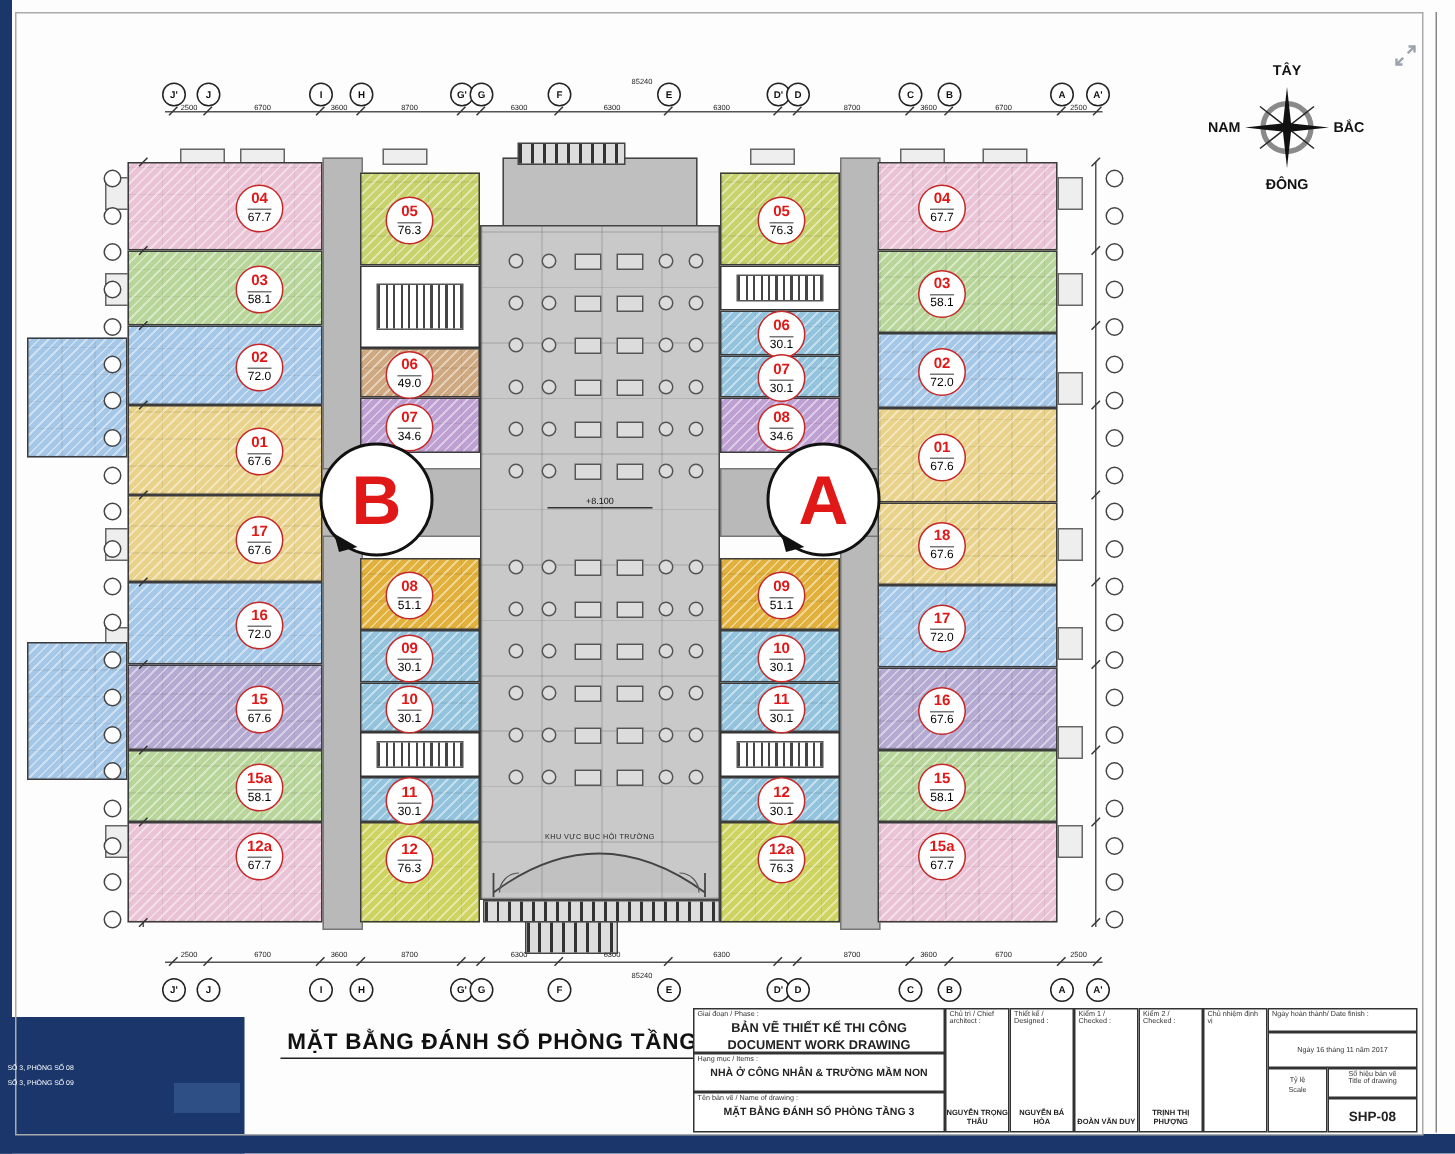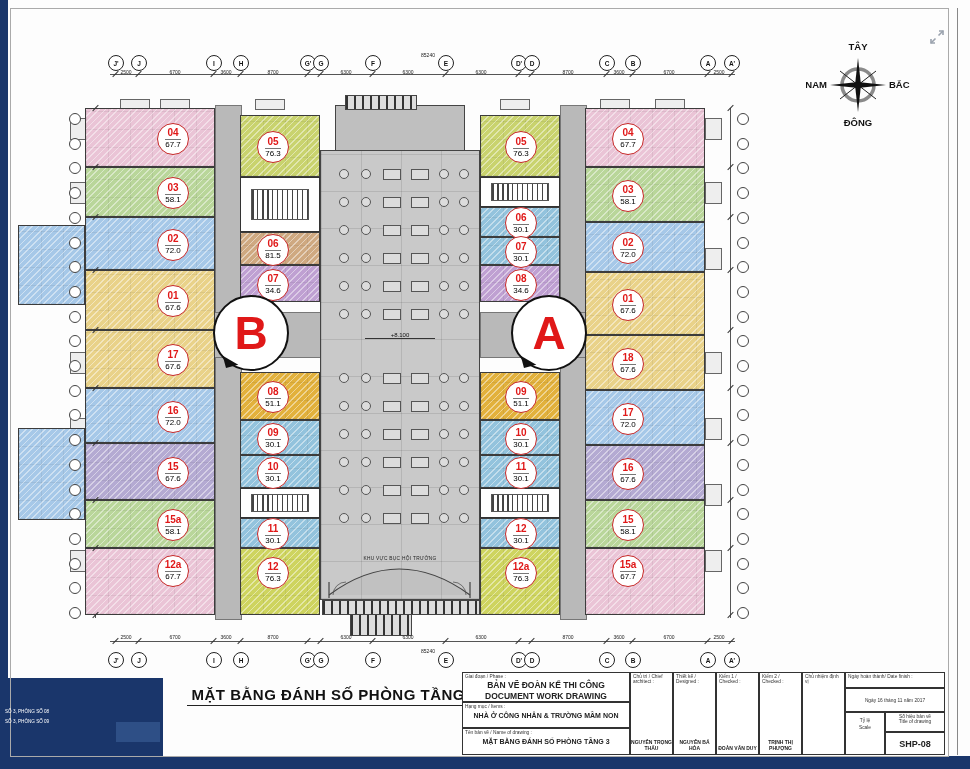--- a/index.html
+++ b/index.html
@@ -137,21 +137,21 @@
       <div class="area">67.7</div>
     </div>
     <div class="abs unit" style="left: 240px; top: 115px; width: 80px; height: 62px; background-color: rgb(201, 211, 110); background-image: repeating-linear-gradient(135deg, rgba(255, 255, 255, 0.45) 0px, rgba(255, 255, 255, 0.45) 1.2px, transparent 1.2px, transparent 4.5px), repeating-linear-gradient(0deg, rgba(0, 0, 0, 0.06) 0px, rgba(0, 0, 0, 0.06) 1px, transparent 1px, transparent 18px), repeating-linear-gradient(90deg, rgba(0, 0, 0, 0.06) 0px, rgba(0, 0, 0, 0.06) 1px, transparent 1px, transparent 22px);"></div>
     <div class="abs badge" style="left: 257px; top: 131px;">
       <div class="num">05</div>
       <div class="area">76.3</div>
     </div>
     <div class="abs unit" style="left: 240px; top: 232px; width: 80px; height: 33px; background-color: rgb(207, 169, 129); background-image: repeating-linear-gradient(135deg, rgba(255, 255, 255, 0.45) 0px, rgba(255, 255, 255, 0.45) 1.2px, transparent 1.2px, transparent 4.5px), repeating-linear-gradient(0deg, rgba(0, 0, 0, 0.06) 0px, rgba(0, 0, 0, 0.06) 1px, transparent 1px, transparent 18px), repeating-linear-gradient(90deg, rgba(0, 0, 0, 0.06) 0px, rgba(0, 0, 0, 0.06) 1px, transparent 1px, transparent 22px);"></div>
     <div class="abs badge" style="left: 257px; top: 233.5px;">
       <div class="num">06</div>
-      <div class="area">81.5</div>
+      <div class="area">49.0</div>
     </div>
     <div class="abs unit" style="left: 240px; top: 265px; width: 80px; height: 37px; background-color: rgb(191, 160, 210); background-image: repeating-linear-gradient(135deg, rgba(255, 255, 255, 0.45) 0px, rgba(255, 255, 255, 0.45) 1.2px, transparent 1.2px, transparent 4.5px), repeating-linear-gradient(0deg, rgba(0, 0, 0, 0.06) 0px, rgba(0, 0, 0, 0.06) 1px, transparent 1px, transparent 18px), repeating-linear-gradient(90deg, rgba(0, 0, 0, 0.06) 0px, rgba(0, 0, 0, 0.06) 1px, transparent 1px, transparent 22px);"></div>
     <div class="abs badge" style="left: 257px; top: 268.5px;">
       <div class="num">07</div>
       <div class="area">34.6</div>
     </div>
     <div class="abs unit" style="left: 240px; top: 372px; width: 80px; height: 48px; background-color: rgb(226, 177, 60); background-image: repeating-linear-gradient(135deg, rgba(255, 255, 255, 0.45) 0px, rgba(255, 255, 255, 0.45) 1.2px, transparent 1.2px, transparent 4.5px), repeating-linear-gradient(0deg, rgba(0, 0, 0, 0.06) 0px, rgba(0, 0, 0, 0.06) 1px, transparent 1px, transparent 18px), repeating-linear-gradient(90deg, rgba(0, 0, 0, 0.06) 0px, rgba(0, 0, 0, 0.06) 1px, transparent 1px, transparent 22px);"></div>
     <div class="abs badge" style="left: 257px; top: 381px;">
       <div class="num">08</div>
       <div class="area">51.1</div>
@@ -535,21 +535,21 @@
 <div class="abs marker" style="left:511px;top:295px;">A</div>
 
 <div class="abs dimlabel" style="left:408px;top:52px;width:40px;text-align:center;">85240</div>
 <div class="abs dimlabel" style="left:408px;top:648px;width:40px;text-align:center;">85240</div>
 
 <div class="abs" id="title-main"><span>MẶT BẰNG ĐÁNH SỐ PHÒNG TẦNG 3</span></div>
 
 <div>
   <div class="tb" style="left:462px;top:672px;width:168px;height:30px;">
     <span class="lab">Giai đoạn / Phase :</span>
-    <span class="big">BẢN VẼ ĐOÀN KẾ THI CÔNG</span>
+    <span class="big">BẢN VẼ THIẾT KẾ THI CÔNG</span>
     <span class="big">DOCUMENT WORK DRAWING</span>
   </div>
   <div class="tb" style="left:462px;top:702px;width:168px;height:26px;">
     <span class="lab">Hạng mục / Items :</span>
     <span class="med">NHÀ Ở CÔNG NHÂN &amp; TRƯỜNG MẦM NON</span>
   </div>
   <div class="tb" style="left:462px;top:728px;width:168px;height:27px;">
     <span class="lab">Tên bản vẽ / Name of drawing :</span>
     <span class="med">MẶT BẰNG ĐÁNH SỐ PHÒNG TẦNG 3</span>
   </div>

